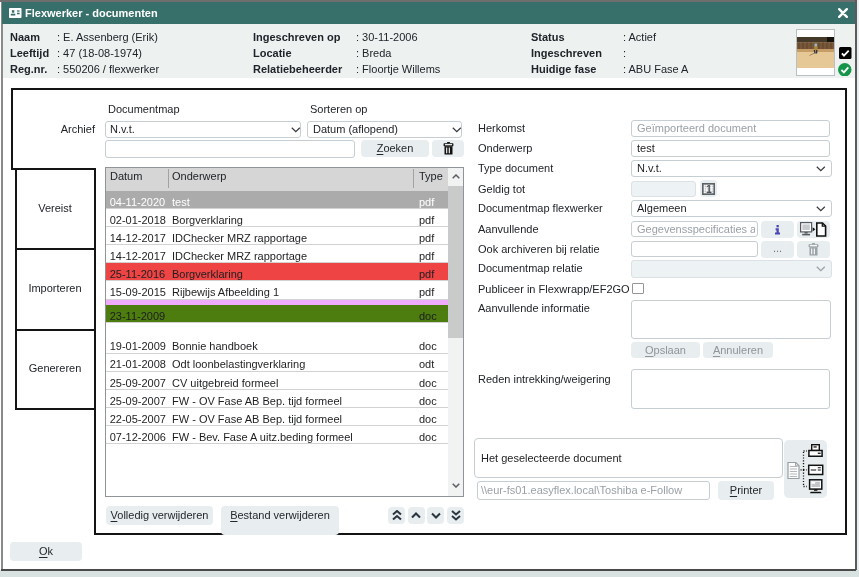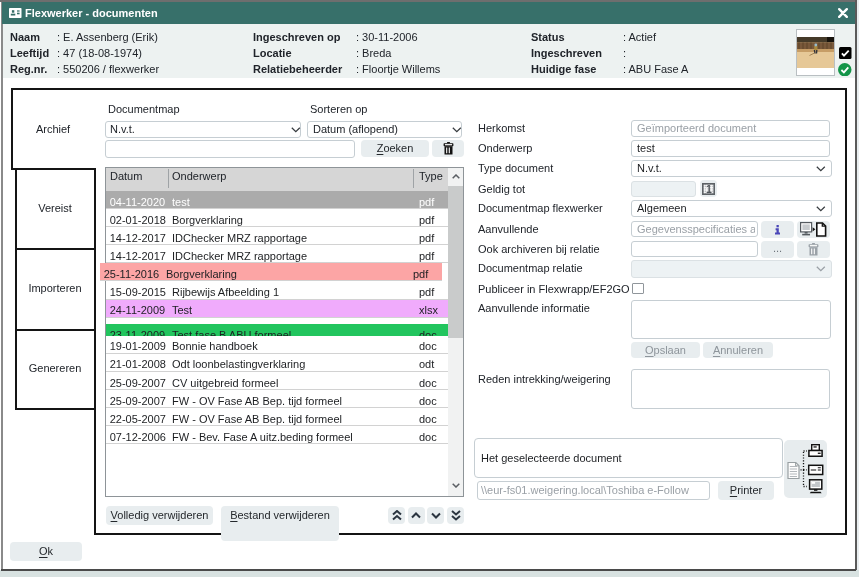--- a/index.html
+++ b/index.html
@@ -73,21 +73,21 @@
  <circle cx="6.75" cy="6.75" r="6.75" fill="#149549"></circle>
  <path d="M3.4 7 L5.9 9.4 L10.3 4.4" stroke="#fff" stroke-width="1.8" fill="none"></path>
 </svg>
 
 <div class="a" style="left:93.5px;top:88px;width:753.5px;height:447px;border:2px solid #141414;background:#fff"></div>
 
 <div class="a" style="left:14.5px;top:169.5px;width:81px;height:240.5px;border:2px solid #141414;border-top:none;background:#fff"></div>
 <div class="a" style="left:14.5px;top:248px;width:81px;height:2px;background:#141414"></div>
 <div class="a" style="left:14.5px;top:328.5px;width:81px;height:2px;background:#141414"></div>
 <div class="a" style="left:11px;top:88px;width:85px;height:81.5px;border:2px solid #141414;border-right:none;background:#fff"></div>
-<div class="a lbl" style="left:11px;top:122.5px;width:84px;text-align:center">Archief</div>
+<div class="a lbl" style="left:11px;top:122.5px;width:84px;text-align:right">Archief</div>
 <div class="a lbl" style="left:14px;top:202px;width:82px;text-align:center">Vereist</div>
 <div class="a lbl" style="left:14px;top:282px;width:82px;text-align:center">Importeren</div>
 <div class="a lbl" style="left:14px;top:361.5px;width:82px;text-align:center">Genereren</div>
 
 <div class="a lbl" style="left:108px;top:103px">Documentmap</div>
 <div class="a lbl" style="left:310px;top:103px">Sorteren op</div>
 <div class="inp" style="left:105px;top:120.5px;width:196px;height:17px"></div>
 <div class="a lbl" style="left:110px;top:120.5px;height:17px;line-height:17px">N.v.t.</div>
 <svg class="a" style="left:291px;top:126.5px" width="10" height="6" viewBox="0 0 10 6">
     <path d="M0.8 0.8 L4.8 4.6 L8.8 0.8" stroke="#383c40" stroke-width="1.3" fill="none"></path>
@@ -129,38 +129,37 @@
     <div class="a" style="left:106px;top:227.2px;width:342px;height:18.1px;background:#fff;border-bottom:1px solid #d2d2d2;color:#1c1e21">
  <span class="a" style="left:3.7px;top:2.5px;height:17px;line-height:17px">14-12-2017</span>
  <span class="a" style="left:66px;top:2.5px;height:17px;line-height:17px">IDChecker MRZ rapportage</span>
  <span class="a" style="left:313px;top:2.5px;height:17px;line-height:17px">pdf</span>
     </div>
     <div class="a" style="left:106px;top:245.3px;width:342px;height:18.1px;background:#fff;border-bottom:1px solid #d2d2d2;color:#1c1e21">
  <span class="a" style="left:3.7px;top:2.5px;height:17px;line-height:17px">14-12-2017</span>
  <span class="a" style="left:66px;top:2.5px;height:17px;line-height:17px">IDChecker MRZ rapportage</span>
  <span class="a" style="left:313px;top:2.5px;height:17px;line-height:17px">pdf</span>
     </div>
-    <div class="a" style="left:100px;top:263.4px;width:342px;height:18.1px;background:#fca5a5;border-bottom:1px solid #d2d2d2;color:#1c1e21">
+    <div class="a" style="left:106px;top:263.4px;width:342px;height:18.1px;background:#ef4444;border-bottom:1px solid #d2d2d2;color:#1c1e21">
  <span class="a" style="left:3.7px;top:2.5px;height:17px;line-height:17px">25-11-2016</span>
  <span class="a" style="left:66px;top:2.5px;height:17px;line-height:17px">Borgverklaring</span>
  <span class="a" style="left:313px;top:2.5px;height:17px;line-height:17px">pdf</span>
     </div>
     <div class="a" style="left:106px;top:281.5px;width:342px;height:18.1px;background:#fff;border-bottom:1px solid #d2d2d2;color:#1c1e21">
  <span class="a" style="left:3.7px;top:2.5px;height:17px;line-height:17px">15-09-2015</span>
  <span class="a" style="left:66px;top:2.5px;height:17px;line-height:17px">Rijbewijs Afbeelding 1</span>
  <span class="a" style="left:313px;top:2.5px;height:17px;line-height:17px">pdf</span>
     </div>
     <div class="a" style="left:106px;top:299.6px;width:342px;height:18.1px;background:#f0abfc;border-bottom:1px solid #d2d2d2;color:#1c1e21">
  <span class="a" style="left:3.7px;top:2.5px;height:17px;line-height:17px">24-11-2009</span>
  <span class="a" style="left:66px;top:2.5px;height:17px;line-height:17px">Test</span>
  <span class="a" style="left:313px;top:2.5px;height:17px;line-height:17px">xlsx</span>
     </div>
-    <div class="a" style="left:106px;top:324px;width:342px;height:18.1px;background:#22c55e;border-bottom:1px solid #d2d2d2;color:#1c1e21">
+    <div class="a" style="left:106px;top:305px;width:342px;height:18.1px;background:#4d7c0f;border-bottom:1px solid #d2d2d2;color:#1c1e21">
  <span class="a" style="left:3.7px;top:2.5px;height:17px;line-height:17px">23-11-2009</span>
- <span class="a" style="left:66px;top:2.5px;height:17px;line-height:17px">Test fase B ABU formeel</span>
  <span class="a" style="left:313px;top:2.5px;height:17px;line-height:17px">doc</span>
     </div>
     <div class="a" style="left:106px;top:335.8px;width:342px;height:18.1px;background:#fff;border-bottom:1px solid #d2d2d2;color:#1c1e21">
  <span class="a" style="left:3.7px;top:2.5px;height:17px;line-height:17px">19-01-2009</span>
  <span class="a" style="left:66px;top:2.5px;height:17px;line-height:17px">Bonnie handboek</span>
  <span class="a" style="left:313px;top:2.5px;height:17px;line-height:17px">doc</span>
     </div>
     <div class="a" style="left:106px;top:353.9px;width:342px;height:18.1px;background:#fff;border-bottom:1px solid #d2d2d2;color:#1c1e21">
  <span class="a" style="left:3.7px;top:2.5px;height:17px;line-height:17px">21-01-2008</span>
  <span class="a" style="left:66px;top:2.5px;height:17px;line-height:17px">Odt loonbelastingverklaring</span>
@@ -191,21 +190,21 @@
 <div class="a" style="left:448px;top:168px;width:15px;height:328px;background:#f1f2f2"></div>
 <svg class="a" style="left:451.5px;top:174px" width="8" height="5" viewBox="0 0 8 5">
     <path d="M0.7 4.3 L4 1 L7.3 4.3" stroke="#5a5e63" stroke-width="1.5" fill="none"></path>
   </svg>
 <div class="a" style="left:448px;top:186px;width:15px;height:152px;background:#c9cbcb"></div>
 <svg class="a" style="left:451.5px;top:483px" width="8" height="5" viewBox="0 0 8 5">
     <path d="M0.7 0.7 L4 4 L7.3 0.7" stroke="#5a5e63" stroke-width="1.5" fill="none"></path>
   </svg>
 
 <div class="b" style="left:106px;top:506px;width:107px;height:19px;line-height:19px"><u>V</u>olledig verwijderen</div>
-<div class="b" style="left:221px;top:506px;width:118px;height:35px;line-height:19px"><u>B</u>estand verwijderen</div>
+<div class="b" style="left:221px;top:506px;width:118px;height:29px;line-height:19px"><u>B</u>estand verwijderen</div>
 <div class="b" style="left:388px;top:507px;width:17px;height:17px"></div>
 <div class="b" style="left:407.5px;top:507px;width:17px;height:17px"></div>
 <div class="b" style="left:427px;top:507px;width:17px;height:17px"></div>
 <div class="b" style="left:447px;top:507px;width:17px;height:17px"></div>
 <svg class="a" style="left:391.5px;top:510px" width="10" height="11" viewBox="0 0 10 11">
     <path d="M1 4.5 L5 1 L9 4.5 M1 9.5 L5 6 L9 9.5" stroke="#2b3540" stroke-width="2" fill="none"></path>
   </svg>
 <svg class="a" style="left:411px;top:512px" width="10" height="7" viewBox="0 0 10 7">
     <path d="M1 5.5 L5 1.5 L9 5.5" stroke="#2b3540" stroke-width="2" fill="none"></path>
   </svg>
@@ -287,21 +286,21 @@
   </svg>
 <div class="inp" style="left:632px;top:282.5px;width:12px;height:11.5px;border:1.2px solid #90969b;border-radius:1px"></div>
 <div class="inp" style="left:631px;top:300px;width:200px;height:39px"></div>
 <div class="b" style="left:631px;top:342px;width:69px;height:16px;line-height:16px;color:#8e959b"><u>O</u>pslaan</div>
 <div class="b" style="left:703px;top:342px;width:70px;height:16px;line-height:16px;color:#8e959b"><u>A</u>nnuleren</div>
 <div class="inp" style="left:631px;top:369px;width:199px;height:40px"></div>
 
 <div class="inp" style="left:474px;top:438px;width:309px;height:40px;border-radius:4px"></div>
 <div class="a" style="left:481px;top:451.5px">Het geselecteerde document</div>
 <div class="inp" style="left:477px;top:481px;width:233px;height:19px"></div>
-<div class="a" style="left:481px;top:481px;height:19px;line-height:19px;color:#9aa0a6">\\eur-fs01.weigering.local\Toshiba e-Follow</div>
+<div class="a" style="left:481px;top:481px;height:19px;line-height:19px;color:#9aa0a6">\\eur-fs01.easyflex.local\Toshiba e-Follow</div>
 <div class="b" style="left:718px;top:481px;width:56px;height:19px;line-height:19px"><u>P</u>rinter</div>
 <div class="a" style="left:784px;top:440px;width:43px;height:58px;background:#e7ecee;border-radius:5px"></div>
 <svg class="a" style="left:786px;top:442px" width="41" height="54" viewBox="0 0 41 54">
  <path d="M2 20.5 H9.8 L13 23.7 V36.5 H2 Z" fill="#fdfdfd" stroke="#989fa2" stroke-width="1.2"></path>
  <path d="M9.6 20.7 V23.9 H12.8" fill="none" stroke="#989fa2" stroke-width="1"></path>
  <path d="M3.8 24.5 H11 M3.8 27 H11 M3.8 29.5 H11 M3.8 32 H11 M3.8 34.5 H11" stroke="#aab0b4" stroke-width="0.9"></path>
  <path d="M14.5 27.8 H17.5 M17.5 27.8 V9 M17.5 9 H21 M17.5 27.8 H21 M17.5 27.8 V44.5 M17.5 44.5 H21" stroke="#111" stroke-width="1.3" stroke-dasharray="1.1 1.7" fill="none"></path>
  <g transform="translate(22,2)">
   <rect x="3.7" y="0.7" width="7.6" height="5.8" fill="#fff" stroke="#111" stroke-width="1.4"></rect>
   <rect x="5.5" y="2.3" width="3.2" height="1.3" fill="#111"></rect>

